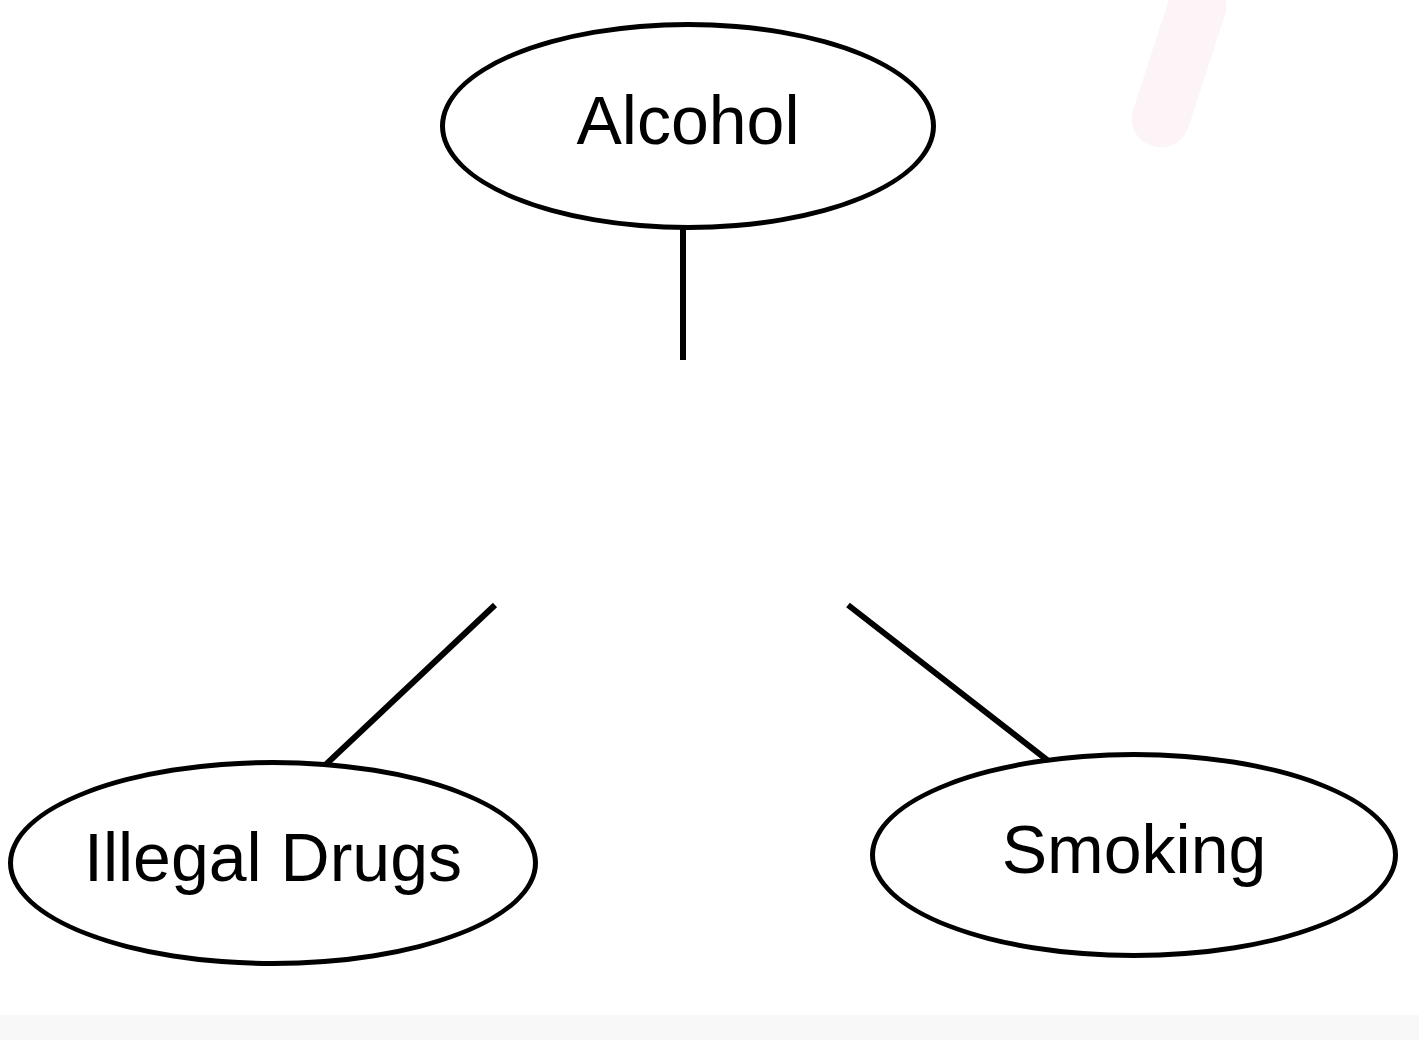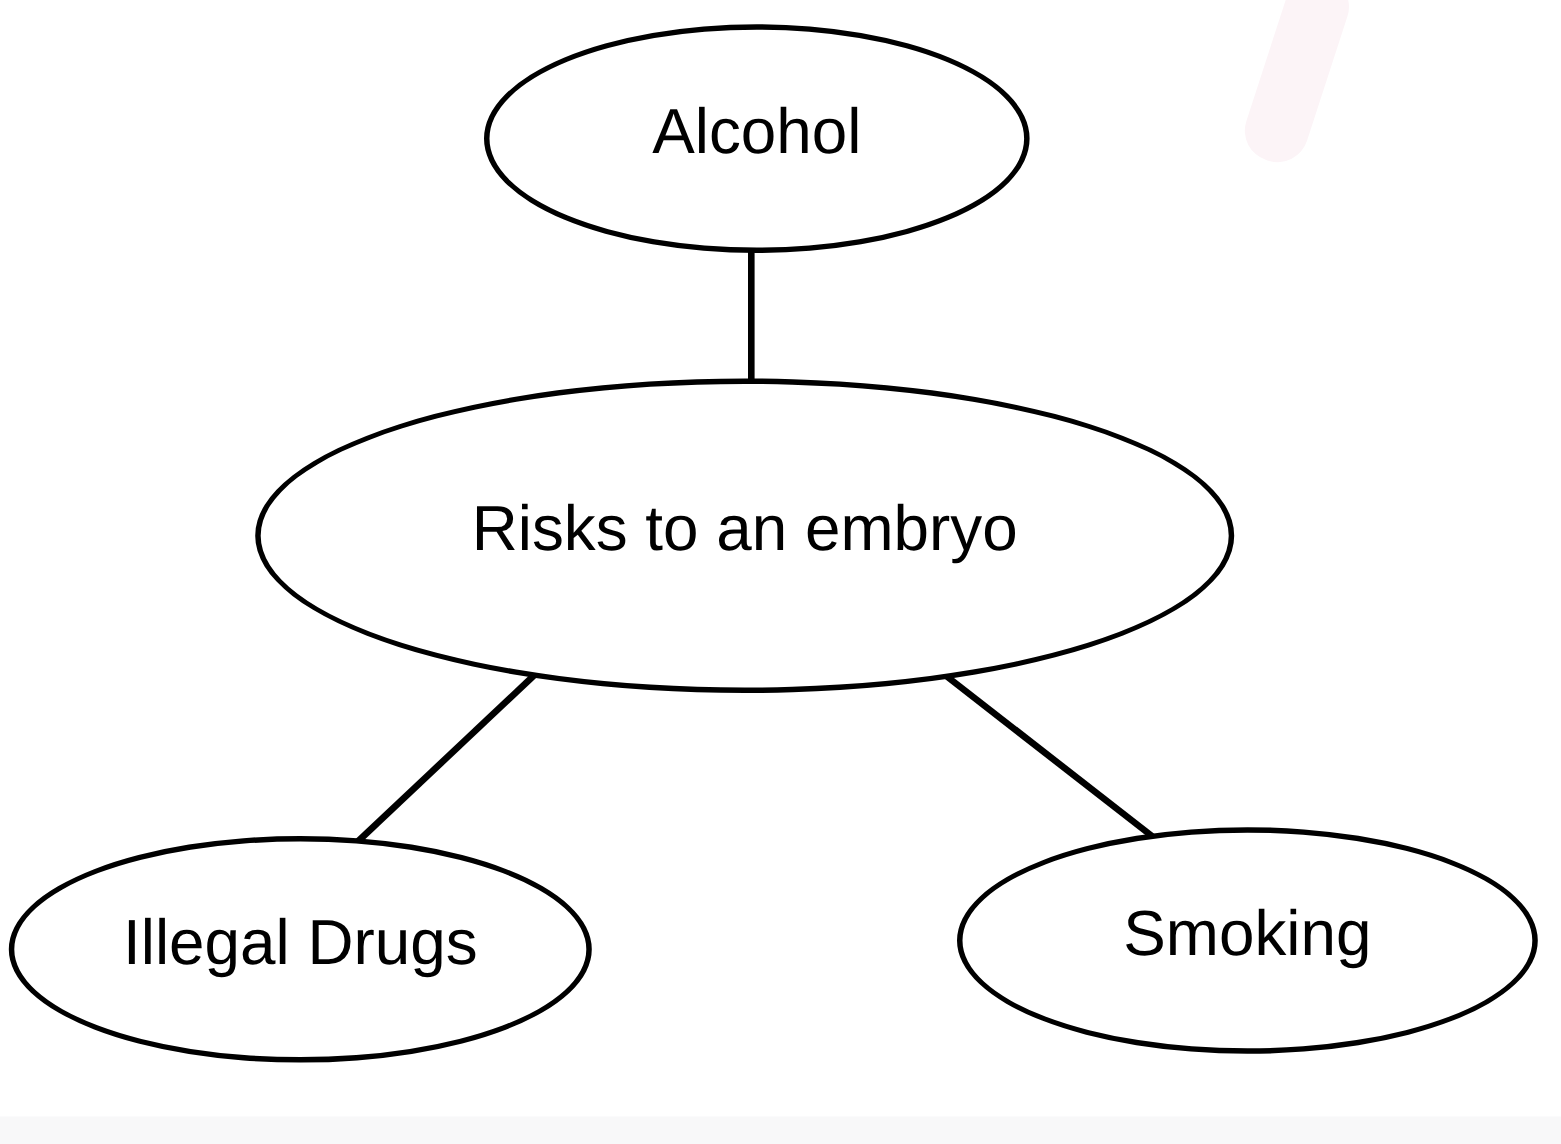--- a/index.html
+++ b/index.html
@@ -34,21 +34,21 @@
     box-sizing: border-box;
     background: #ffffff;
     border: 5px solid #000000;
     border-radius: 50%;
     display: flex;
     align-items: center;
     justify-content: center;
     z-index: 2;
   }
   .node .label {
-    font-size: 58px;
+    font-size: 68px;
     line-height: 1;
     color: #000000;
     white-space: nowrap;
     transform: translateY(-6px);
   }
   .node-alcohol      { left: 440px; top: 22px;  width: 496px; height: 208px; }
   .node-risks        { left: 232px; top: 344px; width: 890px; height: 286px; }
   .node-illegal-drugs{ left: 8px;   top: 760px; width: 530px; height: 206px; }
   .node-smoking      { left: 870px; top: 752px; width: 528px; height: 206px; }
 
@@ -86,23 +86,20 @@
   <svg class="edges-layer" viewBox="0 0 1419 1040">
     <line x1="683" y1="220" x2="683" y2="360"></line>
     <line x1="495" y1="605" x2="320" y2="770"></line>
     <line x1="848" y1="605" x2="1060" y2="770"></line>
   </svg>
 
   <div class="node node-alcohol">
     <span class="label">Alcohol</span>
   </div>
 
-  <div class="node node-risks">
-    <span class="label">Risks to an embryo</span>
-  </div>
 
   <div class="node node-smoking">
     <span class="label">Smoking</span>
   </div>
 
   <div class="node node-illegal-drugs">
     <span class="label">Illegal Drugs</span>
   </div>
 
 </div>

